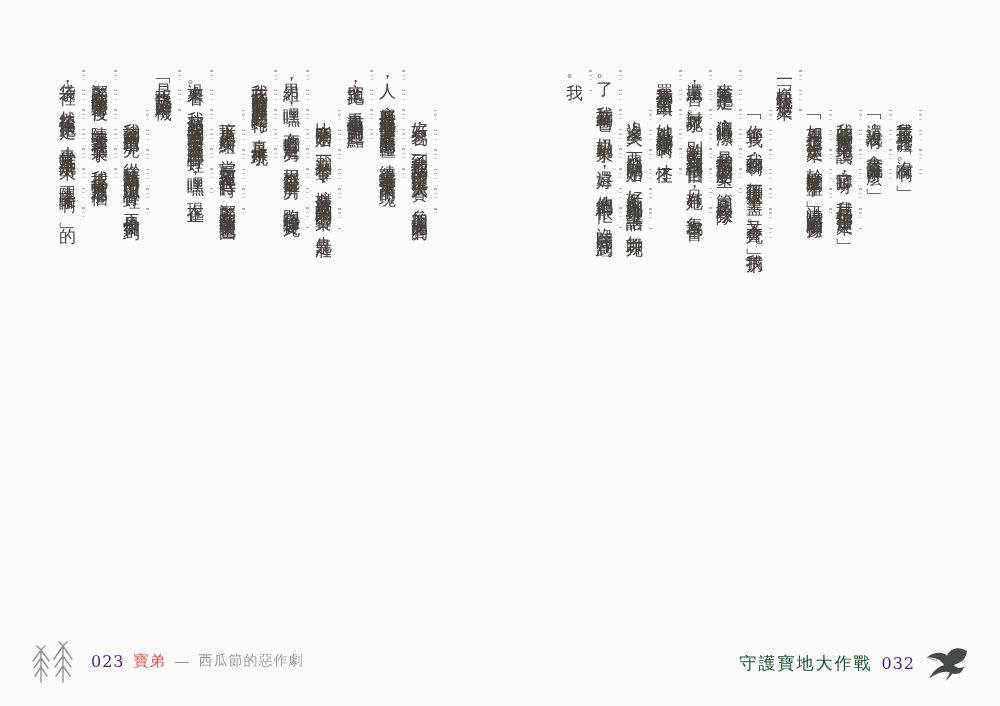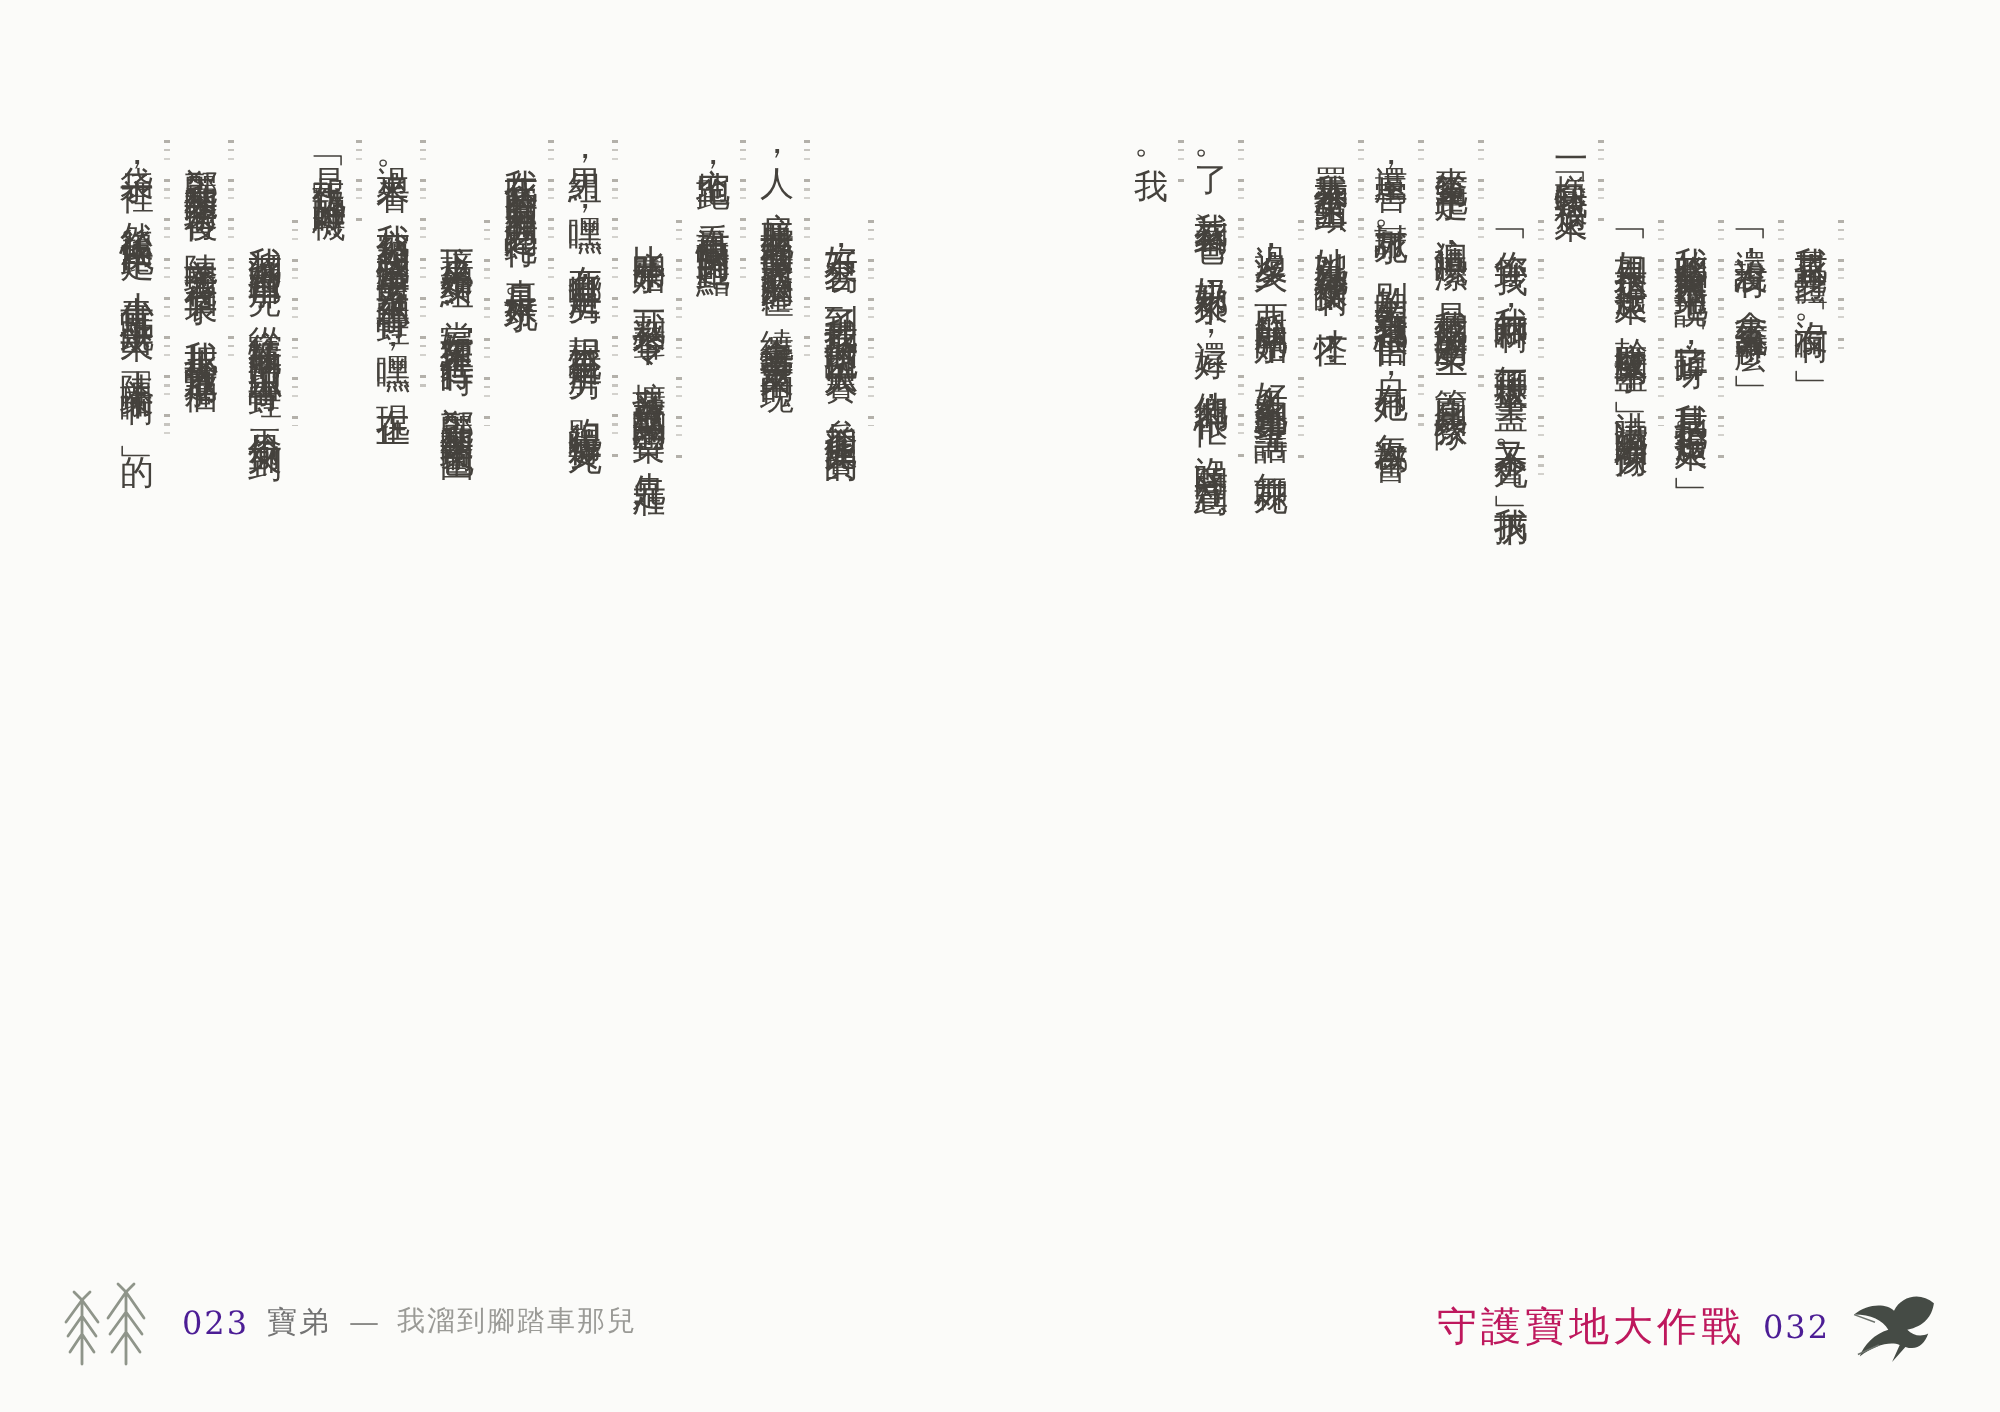--- a/index.html
+++ b/index.html
@@ -58,24 +58,24 @@
     font-size: 15px;
     color: #8b8b88;
   }
   .footer-left  { left: 26px;  top: 638px; }
   .footer-right { right: 30px; top: 644px; }
   .page-number {
     font-size: 16px;
     color: #4c1d95;
     letter-spacing: 1px;
   }
-  .series-title { color: #737373; font-size: 15px; letter-spacing: 1px; text-align: center; }
+  .series-title { color: #ef4444; font-size: 15px; letter-spacing: 1px; text-align: center; }
   .sep { color: #8b8b88; }
   .chapter-title { color: #9a9a96; font-size: 14px; letter-spacing: 1px; }
-  .footer-title { color: #be185d; font-size: 20px; letter-spacing: 2px; }
+  .footer-title { color: #14532d; font-size: 17px; letter-spacing: 2px; }
   .icon { display: inline-flex; align-items: center; }
 </style>
 </head>
 <body>
 
 <div class="spread">
 
   <div class="vtext vtext-right">
     <p class="col ind"><span>　　我晃了晃身體，「沒有啊。」</span></p>
     <p class="col ind"><span>　　「還說沒有，拿麥克筆幹麼？」</span></p>
@@ -111,21 +111,21 @@
       <svg width="56" height="46" viewBox="0 0 56 46">
         <g stroke="#8f958a" stroke-width="1.4" fill="none" stroke-linecap="round">
           <path d="M15 44 V12 M15 12 L7 23 M15 12 L23 23 M15 20 L8 30 M15 20 L22 30 M15 29 L9 38 M15 29 L21 38 M11 8 L15 12 L19 8"></path>
           <path d="M37 44 V8 M37 8 L28 21 M37 8 L46 21 M37 18 L29 29 M37 18 L45 29 M37 28 L30 38 M37 28 L44 38 M33 4 L37 8 L41 4"></path>
         </g>
       </svg>
     </span>
     <span class="page-number">023</span>
     <span class="series-title">寶弟</span>
     <span class="sep">—</span>
-    <span class="chapter-title">我溜到腳踏車那兒</span>
+    <span class="chapter-title">西瓜節的惡作劇</span>
   </div>
 
   <div class="footer footer-right">
     <span class="footer-title">守護寶地大作戰</span>
     <span class="page-number">032</span>
     <span class="icon">
       <svg width="46" height="38" viewBox="0 0 48 40">
         <path d="M45 8 C38 2 28 4 24 12 C20 8 10 8 3 14 C12 14 18 17 21 22 C14 24 8 30 6 36 C14 30 22 28 27 30 L23 39 L30 31 C36 33 40 30 42 24 C38 26 34 25 31 22 C40 20 44 15 45 8 Z" fill="#454b45"></path>
         <path d="M3 14 L14 18 M5 35 L16 30" stroke="#6d736d" stroke-width="0.8" fill="none"></path>
       </svg>

